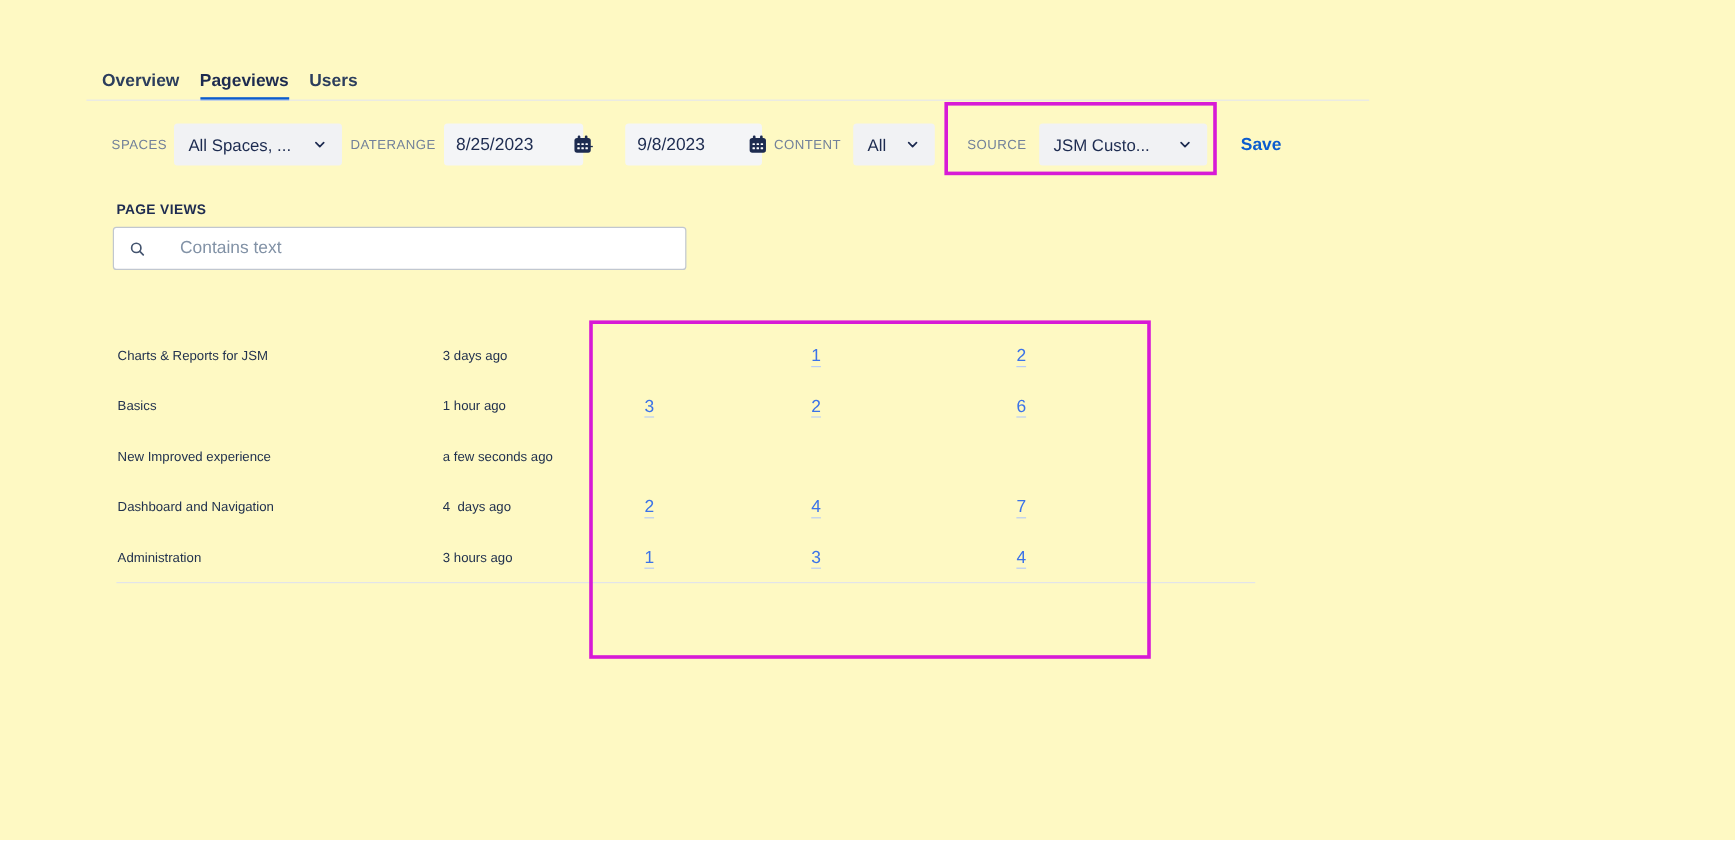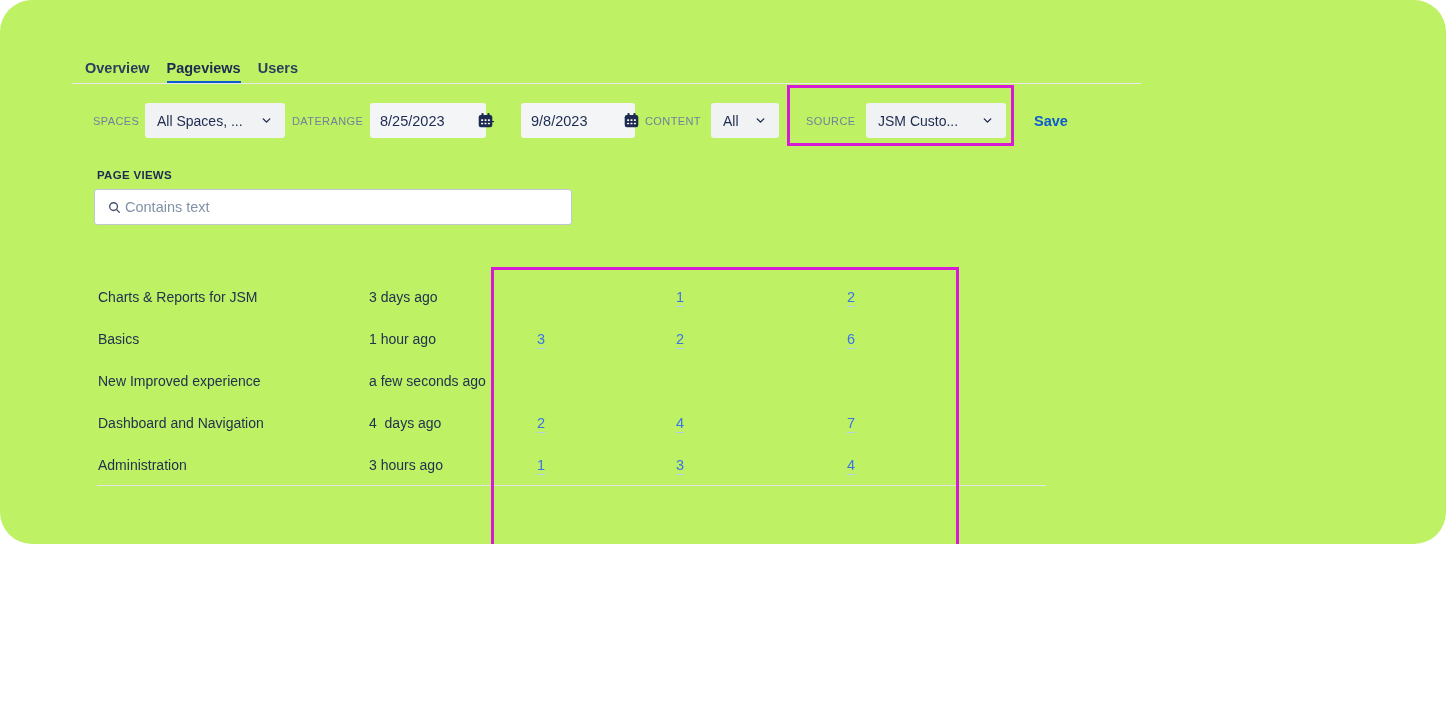--- a/index.html
+++ b/index.html
@@ -1,17 +1,17 @@
 <!DOCTYPE html>
 <html><head>
 <meta charset="utf-8">
 <style>
   * { margin:0; padding:0; box-sizing:border-box; }
   body { background:#ffffff; font-family:"Liberation Sans", sans-serif; }
-  .screen { position:relative; width:1446px; height:544px; background:#bef264; overflow:hidden;border-radius:32px; }
+  .screen { position:relative; width:1446px; height:700px; background:#fef9c3; overflow:hidden; }
 
   
   .tabs { position:absolute; left:85px; top:60px; display:flex; gap:17px; }
   .tab { font-size:14.5px; font-weight:700; color:#2c3e5d; line-height:16px;
          padding-bottom:5px; border-bottom:3px solid transparent; cursor:pointer; }
   .tab.active { border-bottom-color:#0b5cce; color:#1d2b50; }
   .tabs-separator { position:absolute; left:72px; top:83px; width:1069px; height:1px; background:#e6e8ec; }
 
   
   .filter-item { position:absolute; top:103px; height:35px; display:flex; align-items:center; }
@@ -24,33 +24,33 @@
   .date-pill .date-text { font-size:14.5px; color:#1d2b50; }
   .dash { font-size:14px; color:#1d2b50; }
   .save-link { font-size:14.5px; font-weight:700; color:#0b5cce; cursor:pointer; }
   .chevron { display:flex; align-items:center; }
 
   
   .section-label { position:absolute; left:97px; top:169px; font-size:11.5px; font-weight:700;
                    color:#1d2b50; letter-spacing:0.3px; }
   .search-box { position:absolute; left:94px; top:189px; width:478px; height:36px;
                 border:1px solid #c1c7d0; border-radius:3px; background:#fff;
-                display:flex; align-items:center; padding:0 12px; gap:3px; }
+                display:flex; align-items:center; padding:0 12px; gap:28px; }
   .search-box input { border:none; outline:none; flex:1; font-size:14.5px; color:#1d2b50;
                       font-family:"Liberation Sans", sans-serif; background:transparent; }
   .search-box input::placeholder { color:#8292a6; }
 
   
   .pv-table { position:absolute; left:97px; top:276px; width:949px; }
   .t-row { display:grid; grid-template-columns:240px 200px 139px 171px 1fr; align-items:center; }
   .t-head { height:37px; border-bottom:1px solid #e2e4e9; }
   .t-head .th { font-size:13px; font-weight:500; color:#6d7a90; padding-left:1px; }
   .t-body-row { height:42px; }
   .t-body-row:last-child { border-bottom:1px solid #e2e4e9; }
-  .td { font-size:14px; color:#22324f; padding-left:1px; }
+  .td { font-size:11px; color:#22324f; padding-left:1px; }
   .td-last { white-space:pre-wrap;margin-left:31px; }
   .num-link { font-size:14.5px; color:#3b73e8; text-decoration:underline;
               text-decoration-color:#b9cdf6; text-underline-offset:4px; cursor:pointer; }
 
   
   .hl-box { position:absolute; border:3px solid #d71ad6; pointer-events:none; z-index:5; }
   .hl-source { left:787px; top:85px; width:227px; height:61px; }
   .hl-columns { left:491px; top:267px; width:468px; height:282px; }
 </style>
 </head>

